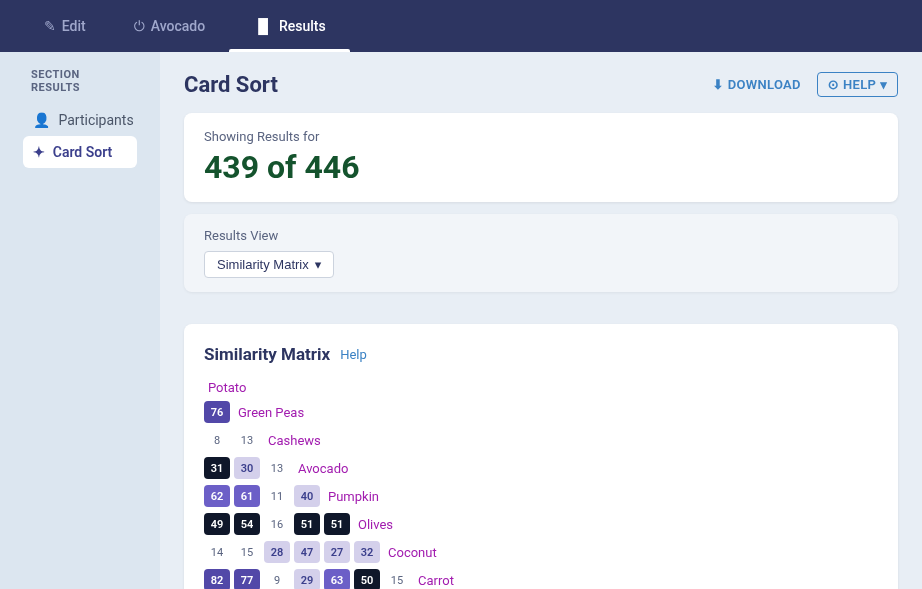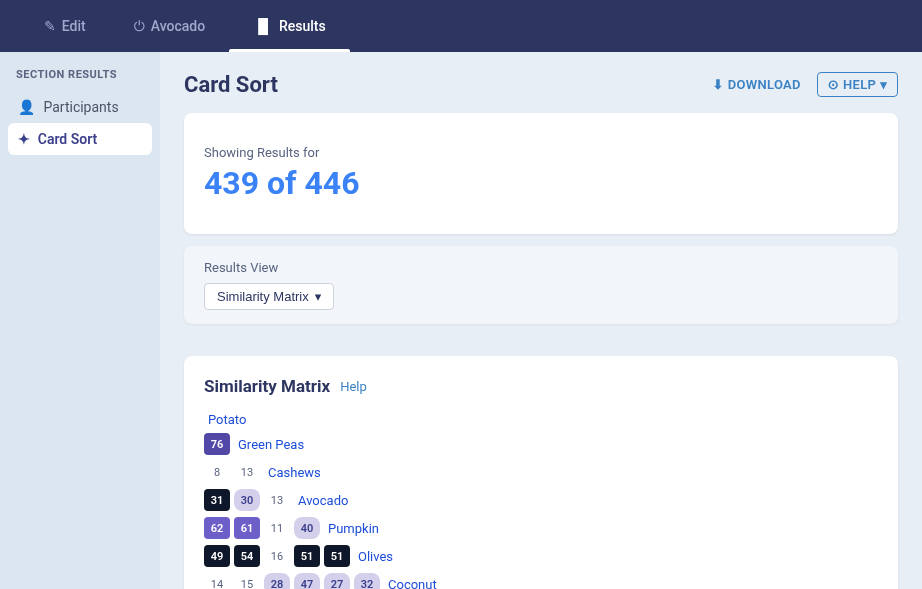--- a/index.html
+++ b/index.html
@@ -42,21 +42,21 @@
     
     .main-layout {
       display: flex;
       height: calc(589px - 52px);
     }
 
     
     .sidebar {
       width: 160px;
       background: #dce6f0;
-      padding: 16px 8px;
+      padding: 16px 23px;
       flex-shrink: 0;
     }
     .sidebar-title {
       font-size: 11px;
       font-weight: 700;
       color: #5a6480;
       text-transform: uppercase;
       letter-spacing: 0.5px;
       padding: 0 8px 10px 8px;
     }
@@ -126,33 +126,33 @@
       letter-spacing: 0.3px;
       border: 1px solid #3b82c4;
       border-radius: 4px;
       padding: 4px 10px;
     }
 
     
     .stats-card {
       background: #ffffff;
       border-radius: 8px;
-      padding: 32px 20px;
+      padding: 16px 20px;
       margin-bottom: 12px;
       box-shadow: 0 1px 3px rgba(0,0,0,0.08);
     }
     .showing-label {
       font-size: 13px;
       color: #5a6480;
       margin-bottom: 4px;
     }
     .showing-count {
       font-size: 32px;
       font-weight: 700;
-      color: #3b82f6;
+      color: #14532d;
     }
 
     
     .results-view-card {
       background: #f2f5f9;
       border-radius: 8px;
       padding: 14px 20px;
       margin-bottom: 32px;
       box-shadow: 0 1px 3px rgba(0,0,0,0.06);
     }
@@ -203,21 +203,21 @@
     .matrix-content {
       font-size: 13px;
     }
     .matrix-row {
       display: flex;
       align-items: center;
       gap: 4px;
       margin-bottom: 6px;
     }
     .matrix-row-label {
-      color: #1d4ed8;
+      color: #a21caf;
       font-size: 13px;
       margin-left: 4px;
     }
     .cell {
       width: 26px;
       height: 22px;
       border-radius: 4px;
       display: flex;
       align-items: center;
       justify-content: center;
@@ -227,21 +227,20 @@
       flex-shrink: 0;
     }
     .cell-empty {
       background: transparent;
       color: #5a6480;
       font-weight: 400;
     }
     .cell-light {
       background: #d4d0eb;
       color: #3b3f8c;
-      border-radius: 8px;
     }
     .cell-medium {
       background: #0f172a;
       color: #ffffff;
     }
     .cell-dark {
       background: #6c5fc7;
       color: #ffffff;
     }
     .cell-darkest {

